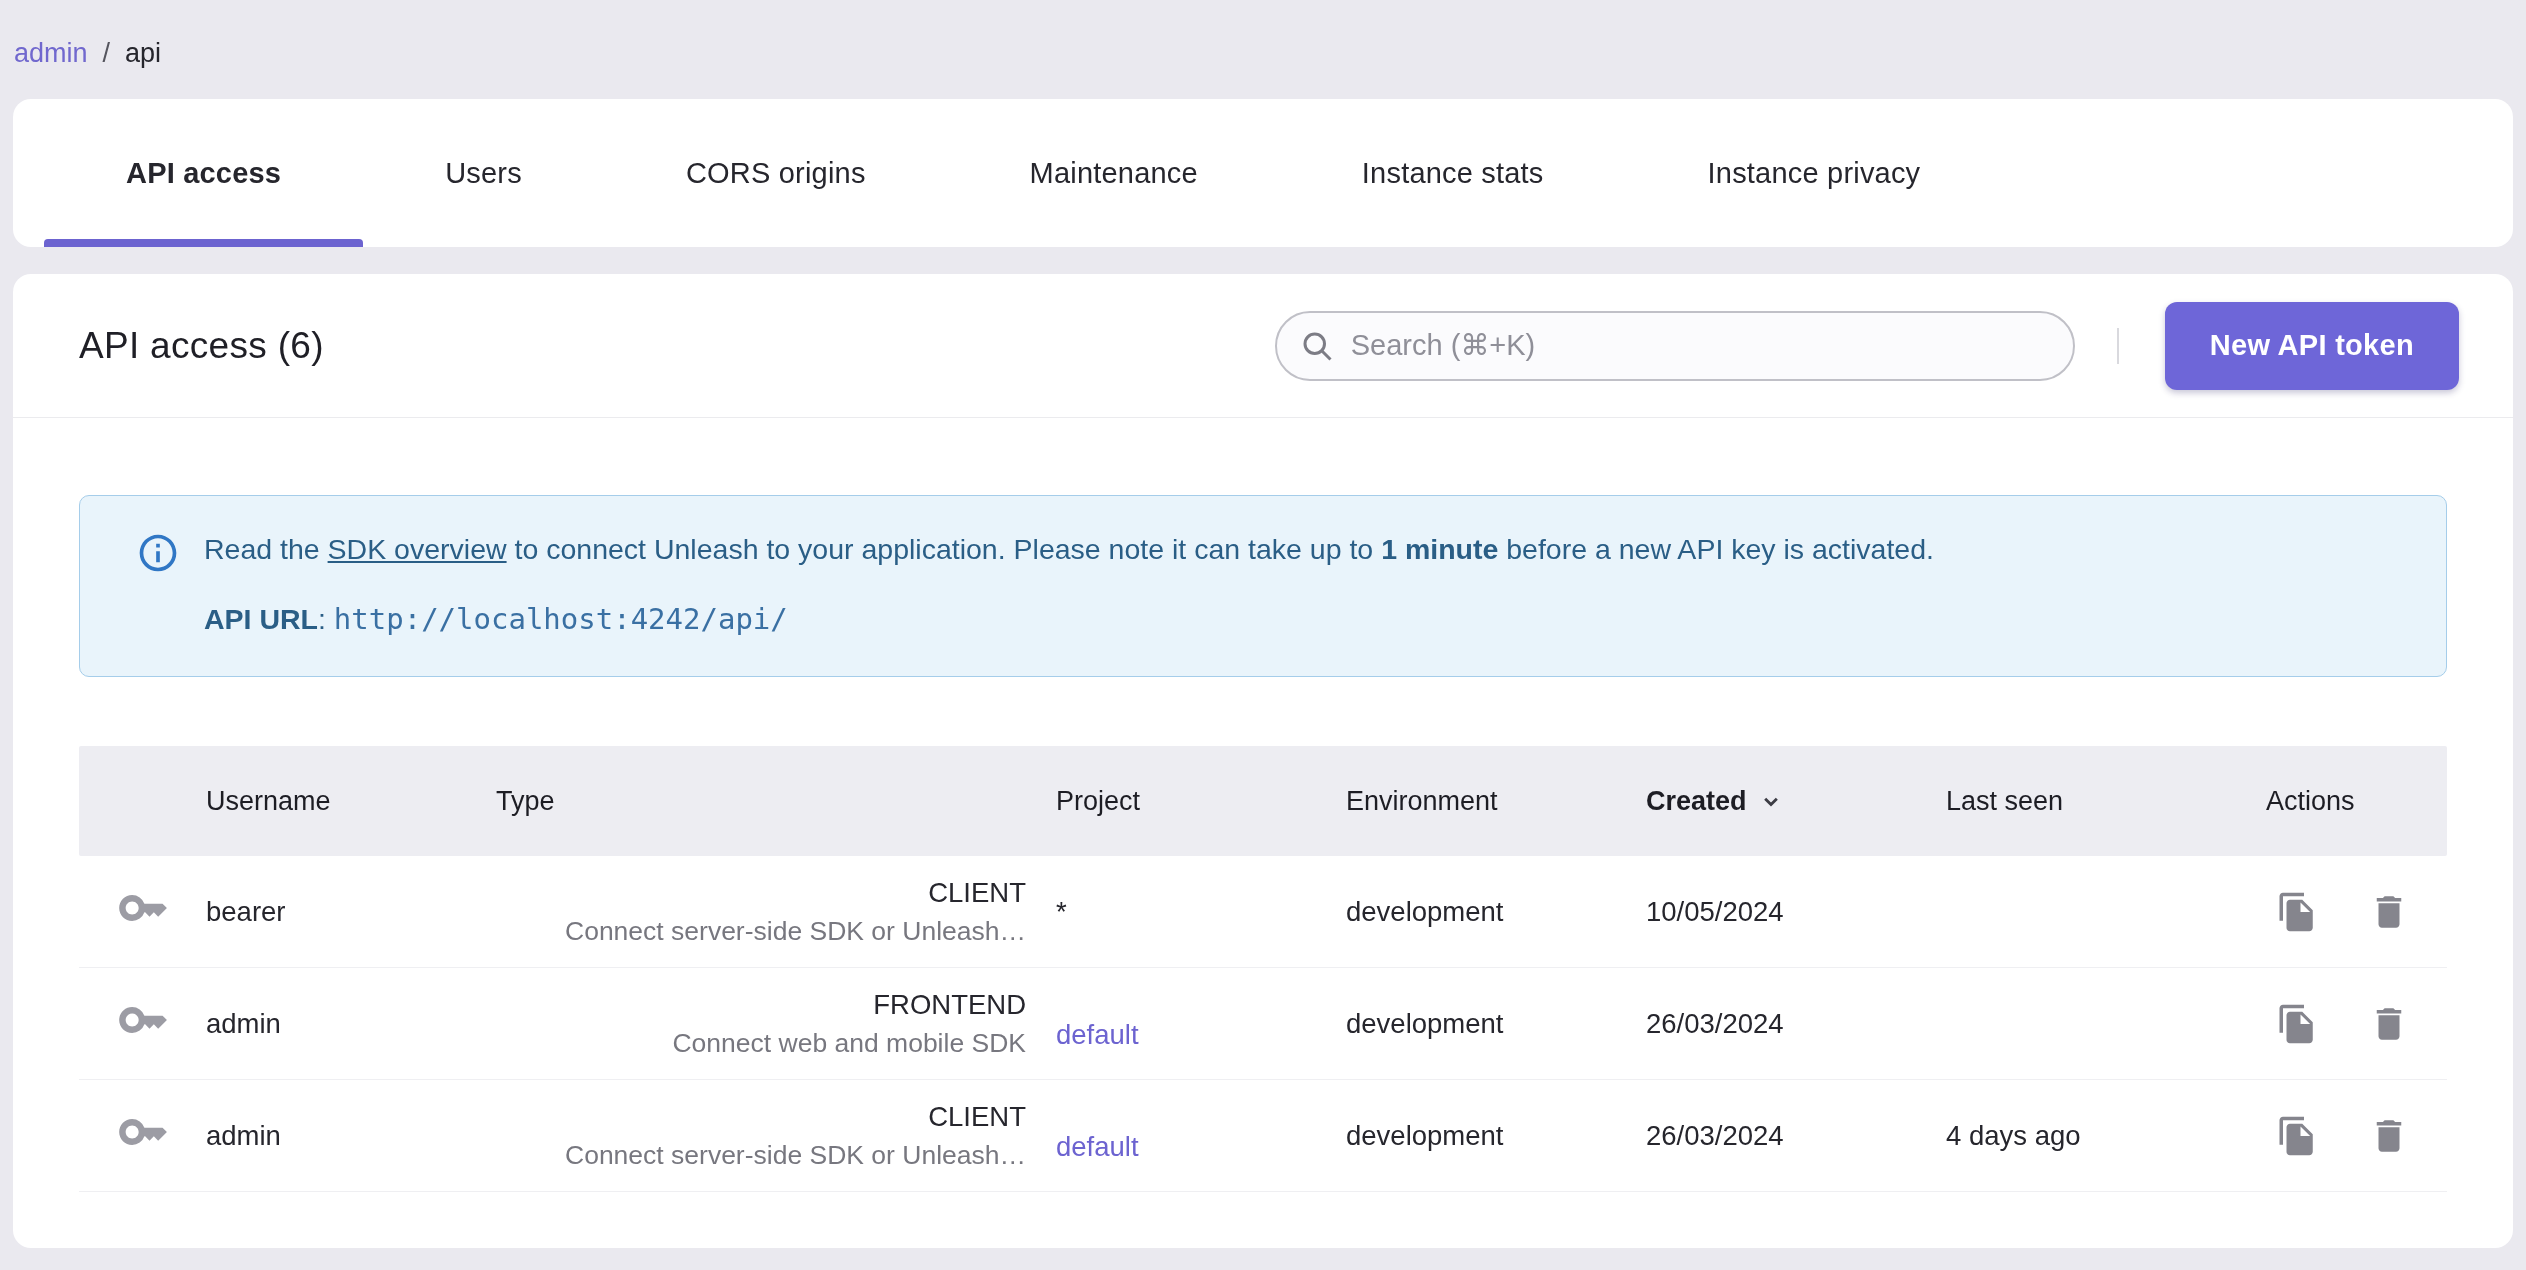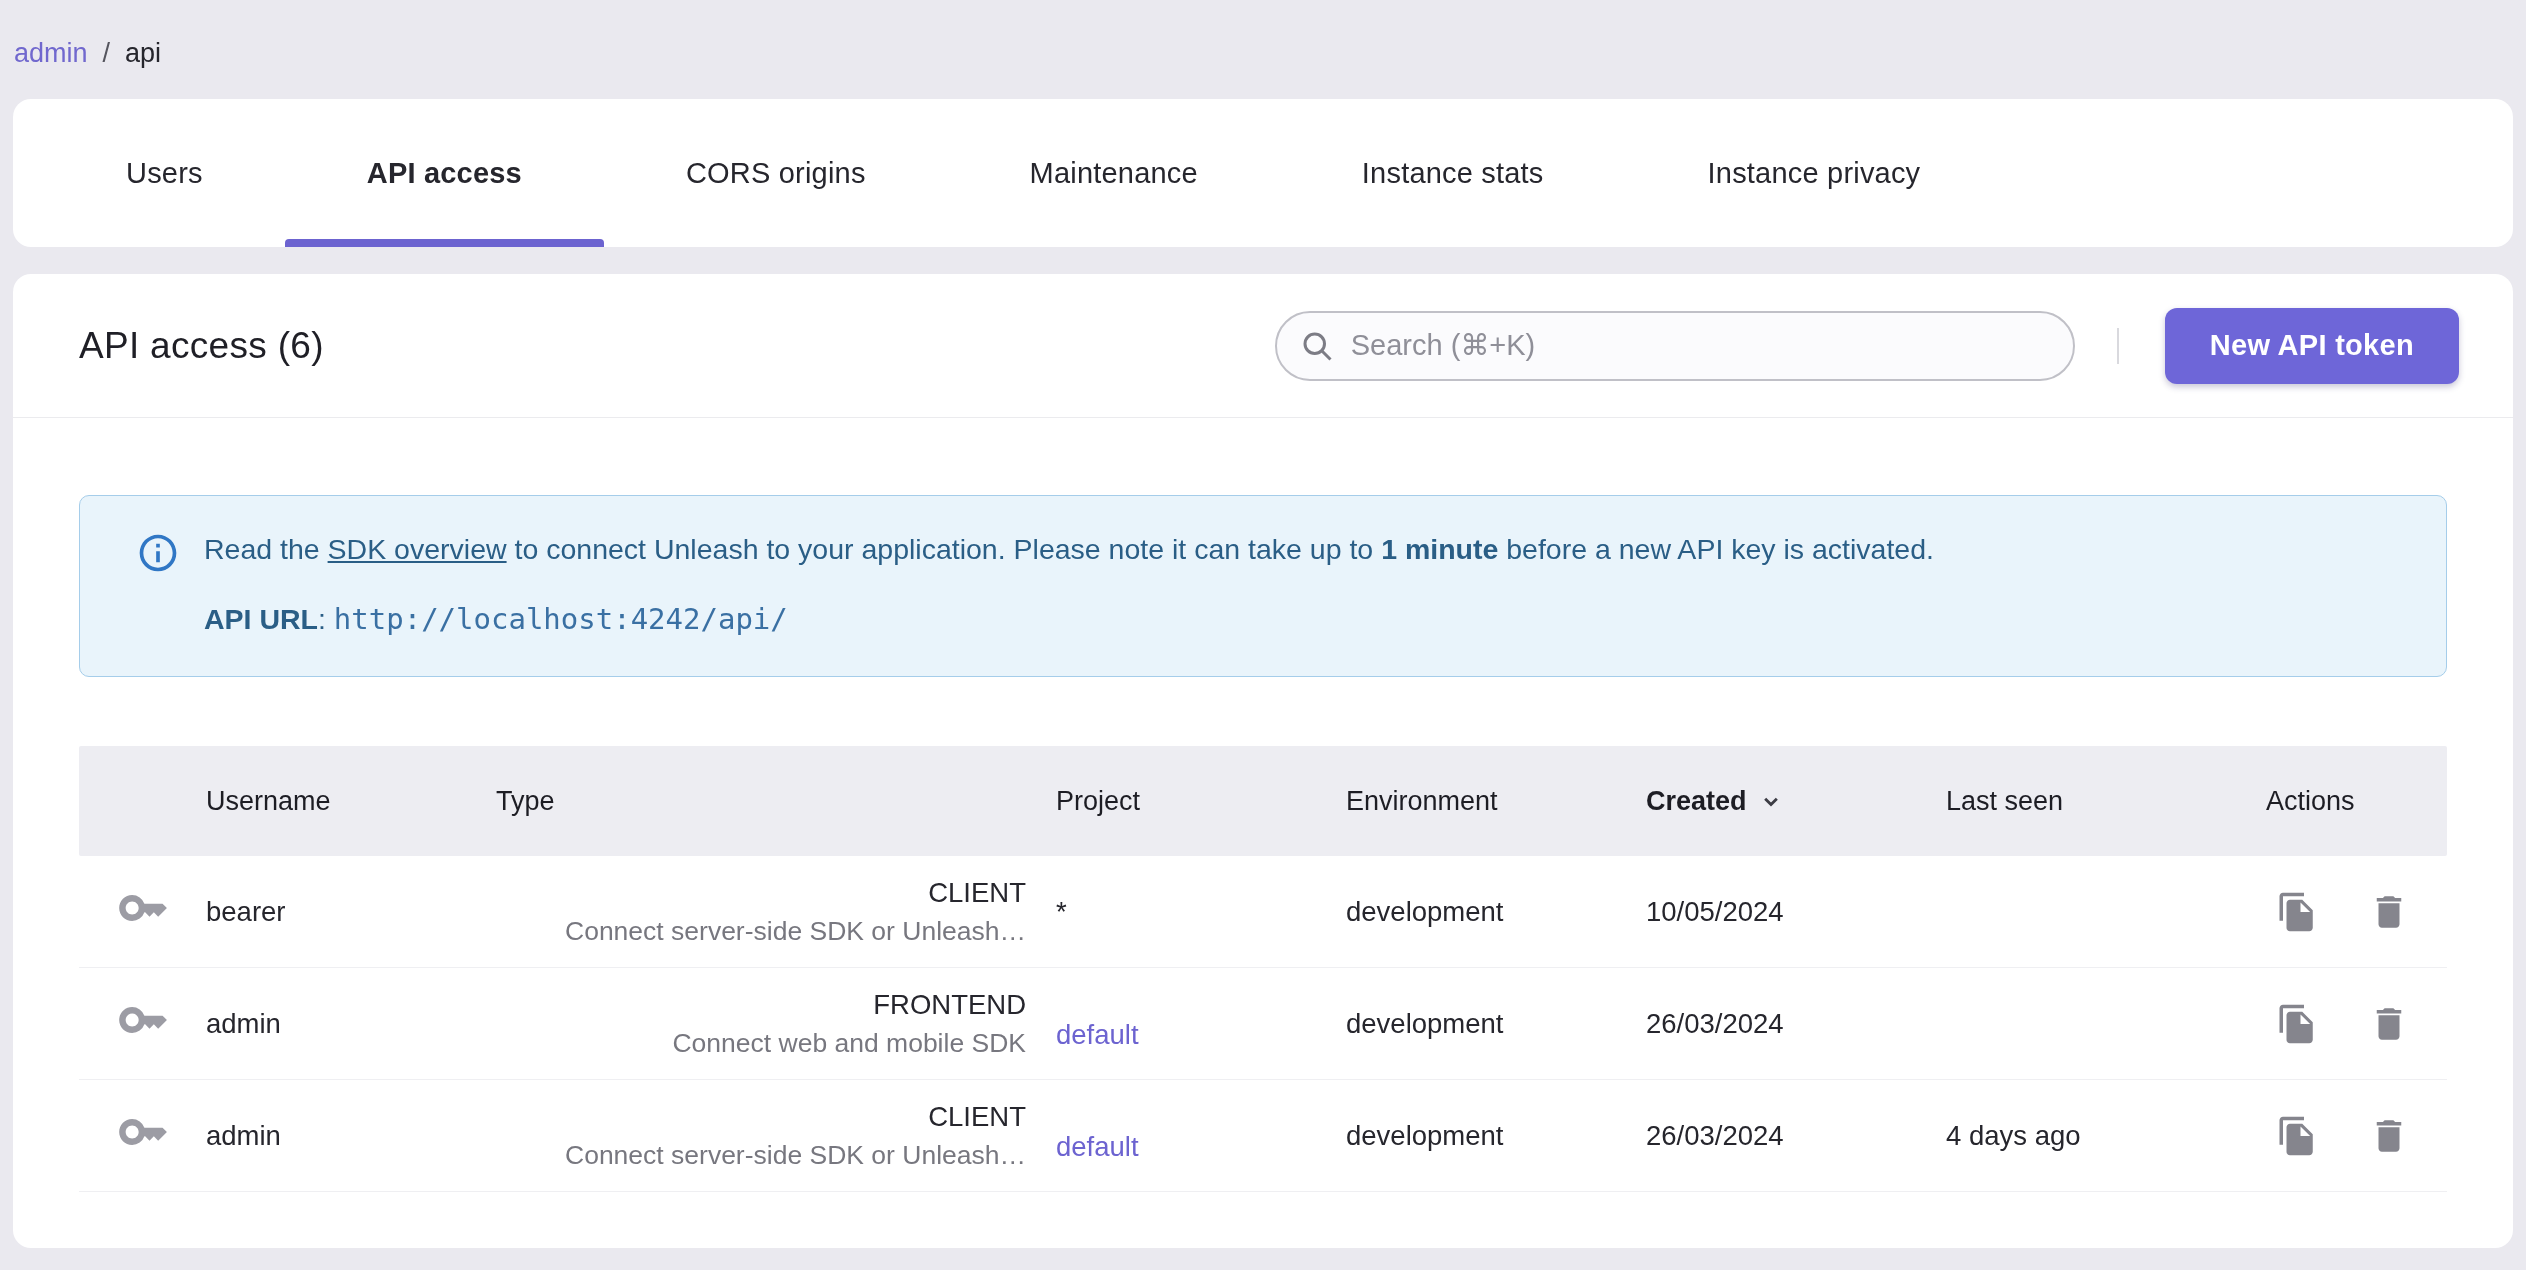--- a/index.html
+++ b/index.html
@@ -29,21 +29,21 @@
   .tab.active::after{content:"";position:absolute;left:0;right:0;bottom:0;height:8px;background:var(--accent);border-radius:4px 4px 0 0;}
   
   .card-header{display:flex;align-items:center;height:143px;padding:0 54px 0 66px;}
   .page-title{font-size:37px;font-weight:400;margin:0;color:#1F1F26;letter-spacing:.3px;}
   .header-actions{margin-left:auto;display:flex;align-items:center;}
   .search{width:800px;height:70px;border:2px solid var(--search-border);border-radius:36px;background:#FBFBFD;display:flex;align-items:center;padding:0 12px 0 22px;}
   .search svg{width:36px;height:36px;flex:none;margin-right:14px;stroke:#7C7C85;fill:none;stroke-width:2;}
   .search input{flex:1;border:none;outline:none;background:transparent;font-size:29px;font-family:inherit;color:#2A2A32;min-width:0;}
   .search input::placeholder{color:var(--placeholder);}
   .vdiv{width:2px;height:36px;background:#D9D9DE;margin:0 46px 0 42px;}
-  .primary-btn{height:76px;padding:0 45px;background:var(--accent-strong);border:none;border-radius:12px;color:#fff;font-size:29px;font-weight:700;font-family:inherit;letter-spacing:.3px;cursor:pointer;box-shadow:0 3px 6px rgba(40,30,100,.25);}
+  .primary-btn{height:88px;padding:0 45px;background:var(--accent-strong);border:none;border-radius:12px;color:#fff;font-size:29px;font-weight:700;font-family:inherit;letter-spacing:.3px;cursor:pointer;box-shadow:0 3px 6px rgba(40,30,100,.25);}
   .hdivider{height:1px;background:var(--divider);}
   
   .card-body{padding:77px 66px 56px;}
   .banner{background:var(--banner-bg);border:1px solid var(--banner-border);border-radius:10px;padding:32px 40px 36px 56px;display:flex;align-items:flex-start;color:var(--banner-text);}
   .banner .info-icon{width:44px;height:44px;flex:none;margin:3px 24px 0 0;fill:var(--info-icon);}
   .banner-lines p{margin:0;font-size:28.5px;line-height:42px;}
   .banner-line2{margin-top:28px !important;}
   .banner a{color:inherit;text-decoration:underline;cursor:pointer;}
   .banner b{font-weight:700;}
   .api-url-label{font-weight:700;}
@@ -69,26 +69,26 @@
 </head>
 <body>
 
 <nav class="breadcrumb">
   <a>admin</a>
   <span class="sep">/</span>
   <span class="current">api</span>
 </nav>
 
 <div class="card tabs-card" id="tabs">
-  <div class="tab">
-      <span class="tab-label">Users</span>
-    </div>
-
   <div class="tab active">
       <span class="tab-label">API access</span>
+    </div>
+
+  <div class="tab">
+      <span class="tab-label">Users</span>
     </div>
 
   <div class="tab">
       <span class="tab-label">CORS origins</span>
     </div>
 
   <div class="tab">
       <span class="tab-label">Maintenance</span>
     </div>
 

